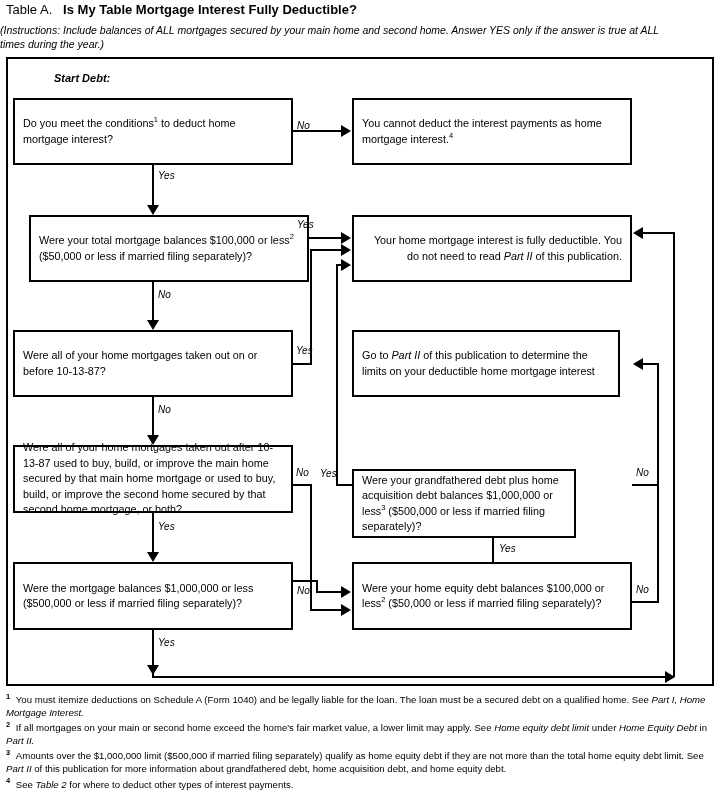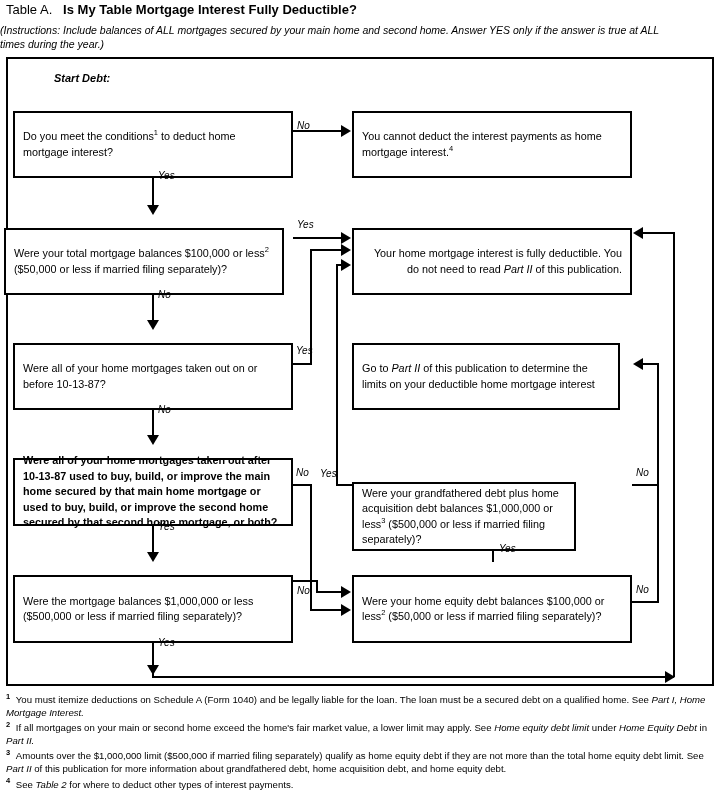--- a/index.html
+++ b/index.html
@@ -56,21 +56,20 @@
     font-weight: bold;
   }
   .nodebox {
     position: absolute;
     border: 2px solid #000;
     box-sizing: border-box;
     background: #fff;
     display: flex;
     align-items: center;
     z-index: 3;
-    margin-top: 13px;
   }
   .nodebox .txt {
     padding: 0 8px;
     font-size: 10.8px;
     line-height: 15.5px;
   }
   .nodebox .txt i { font-style: italic; }
   .nodebox .txt sup {
     font-size: 7.5px;
     vertical-align: super;
@@ -157,37 +156,37 @@
   <div class="start-here">Start Debt:</div>
 
   <div class="nodebox" style="left:13px; top:98px; width:280px; height:67px;">
     <div class="txt">Do you meet the conditions<sup>1</sup> to deduct home mortgage interest?</div>
   </div>
 
   <div class="nodebox" style="left:352px; top:98px; width:280px; height:67px;">
     <div class="txt">You cannot deduct the interest payments as home mortgage interest.<sup>4</sup></div>
   </div>
 
-  <div class="nodebox" style="left:4px; top:215px; width:280px; height:67px;">
+  <div class="nodebox" style="left:29px; top:215px; width:280px; height:67px;">
     <div class="txt">Were your total mortgage balances $100,000 or less<sup>2</sup> ($50,000 or less if married filing separately)?</div>
   </div>
 
   <div class="nodebox" style="left:352px; top:215px; width:280px; height:67px;text-align:right;">
     <div class="txt">Your home mortgage interest is fully deductible. You do not need to read <i>Part II</i> of this publication.</div>
   </div>
 
   <div class="nodebox" style="left:13px; top:330px; width:280px; height:67px;">
     <div class="txt">Were all of your home mortgages taken out on or before 10-13-87?</div>
   </div>
 
   <div class="nodebox" style="left:352px; top:330px; width:268px; height:67px;">
     <div class="txt">Go to <i>Part II</i> of this publication to determine the limits on your deductible home mortgage interest</div>
   </div>
 
-  <div class="nodebox" style="left:13px; top:445px; width:280px; height:68px;font-weight:bold;">
+  <div class="nodebox" style="left:13px; top:445px; width:280px; height:68px;">
     <div class="txt">Were all of your home mortgages taken out after 10-13-87 used to buy, build, or improve the main home secured by that main home mortgage or used to buy, build, or improve the second home secured by that second home mortgage, or both?</div>
   </div>
 
   <div class="nodebox" style="left:352px; top:469px; width:224px; height:69px;">
     <div class="txt">Were your grandfathered debt plus home acquisition debt balances $1,000,000 or less<sup>3</sup> ($500,000 or less if married filing separately)?</div>
   </div>
 
   <div class="nodebox" style="left:13px; top:562px; width:280px; height:68px;">
     <div class="txt">Were the mortgage balances $1,000,000 or less ($500,000 or less if married filing separately)?</div>
   </div>

